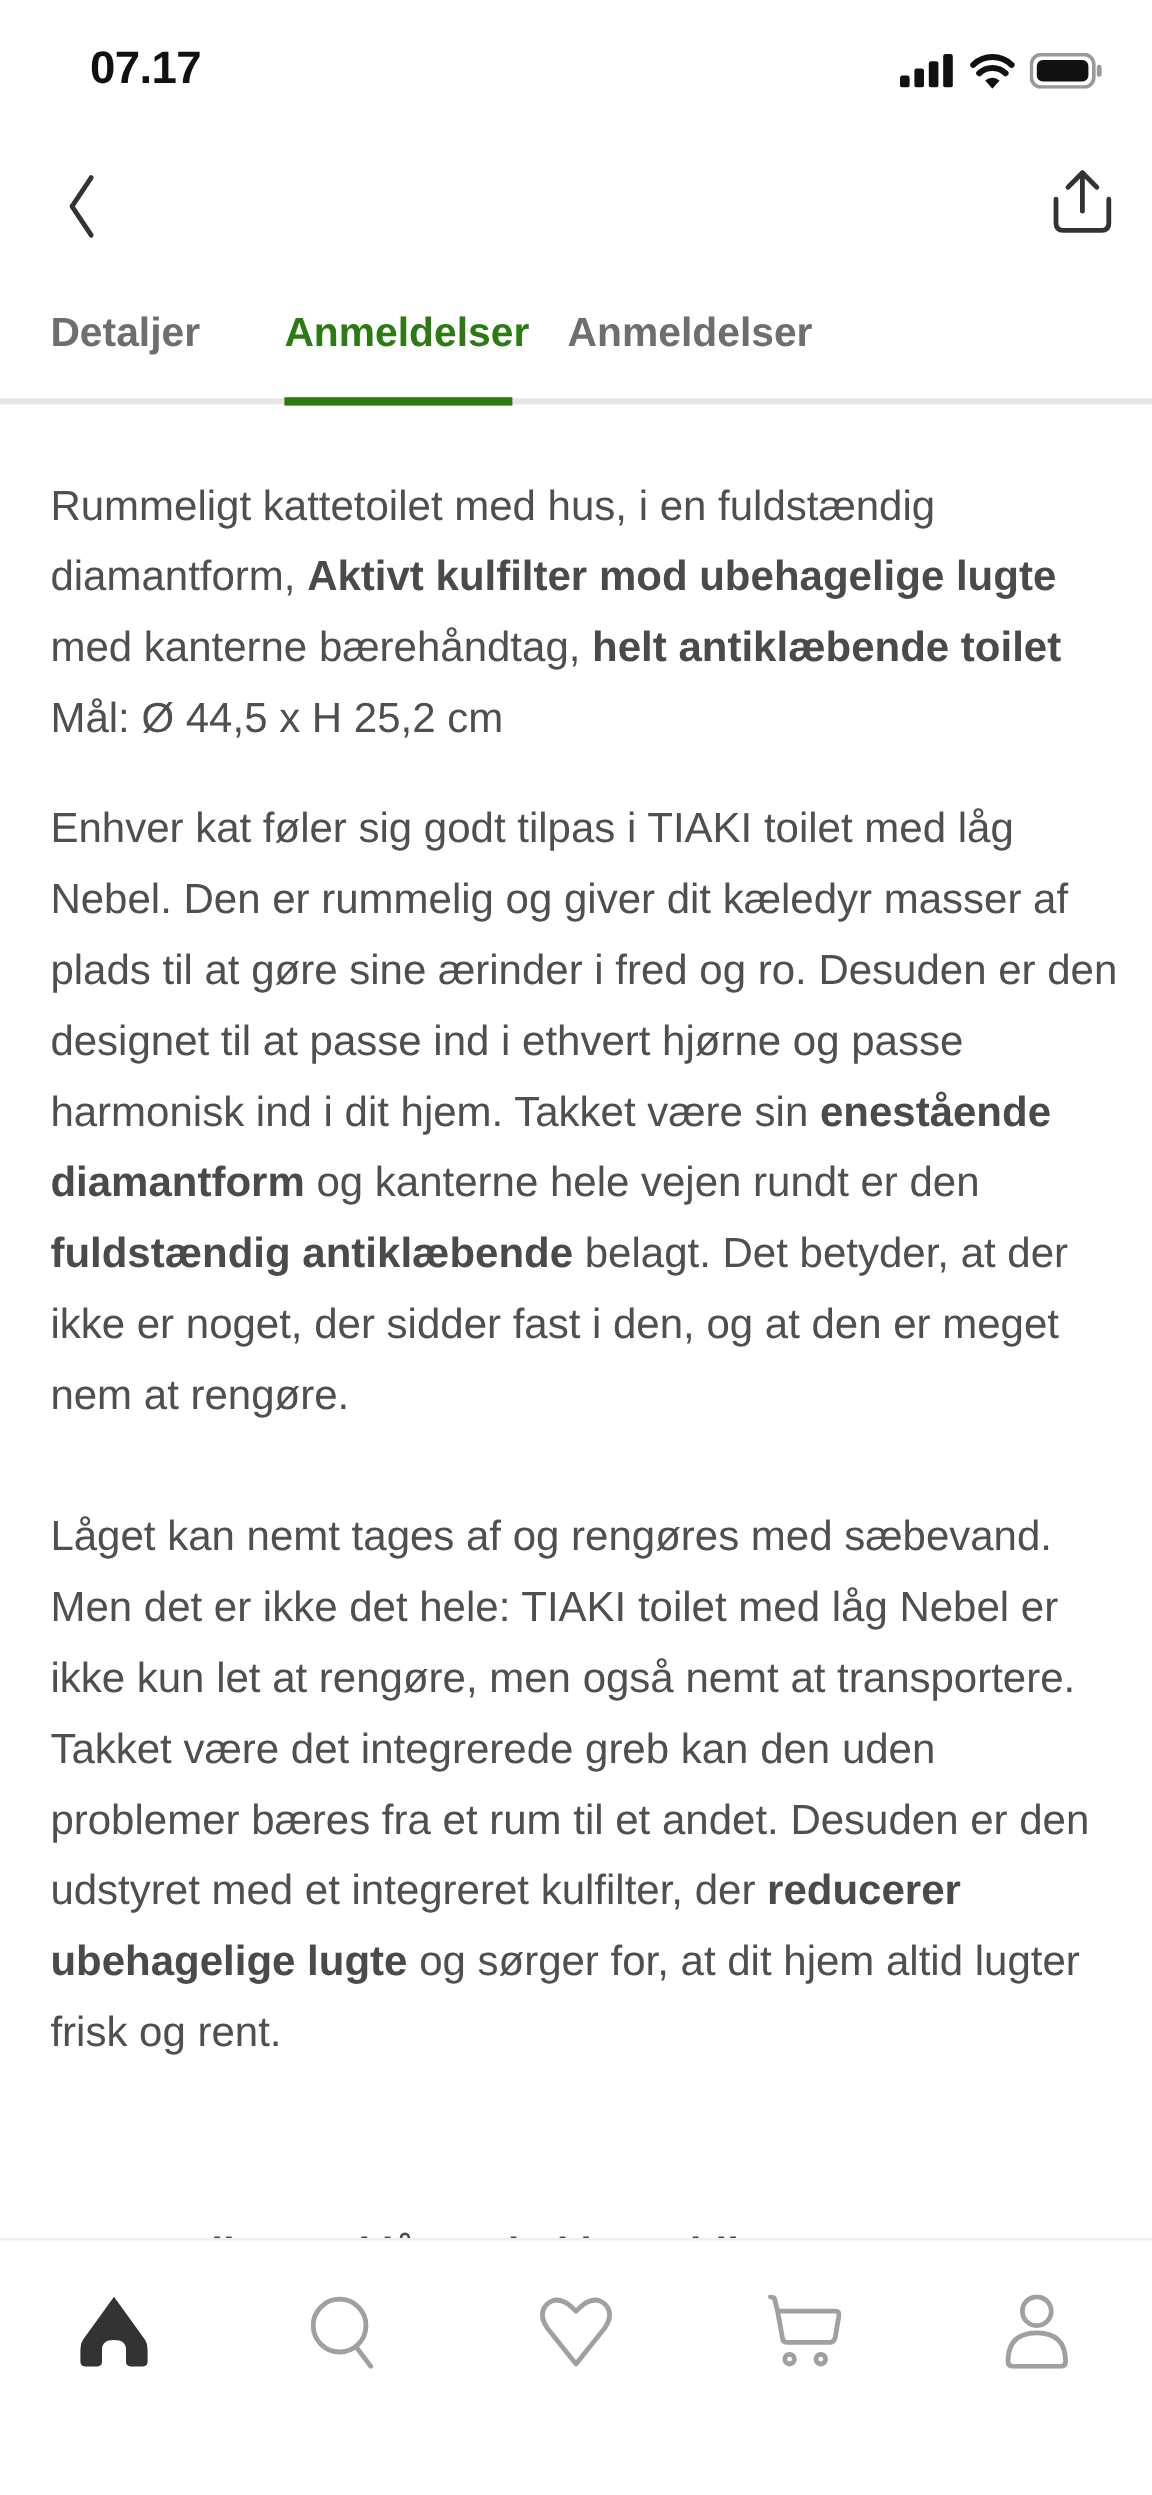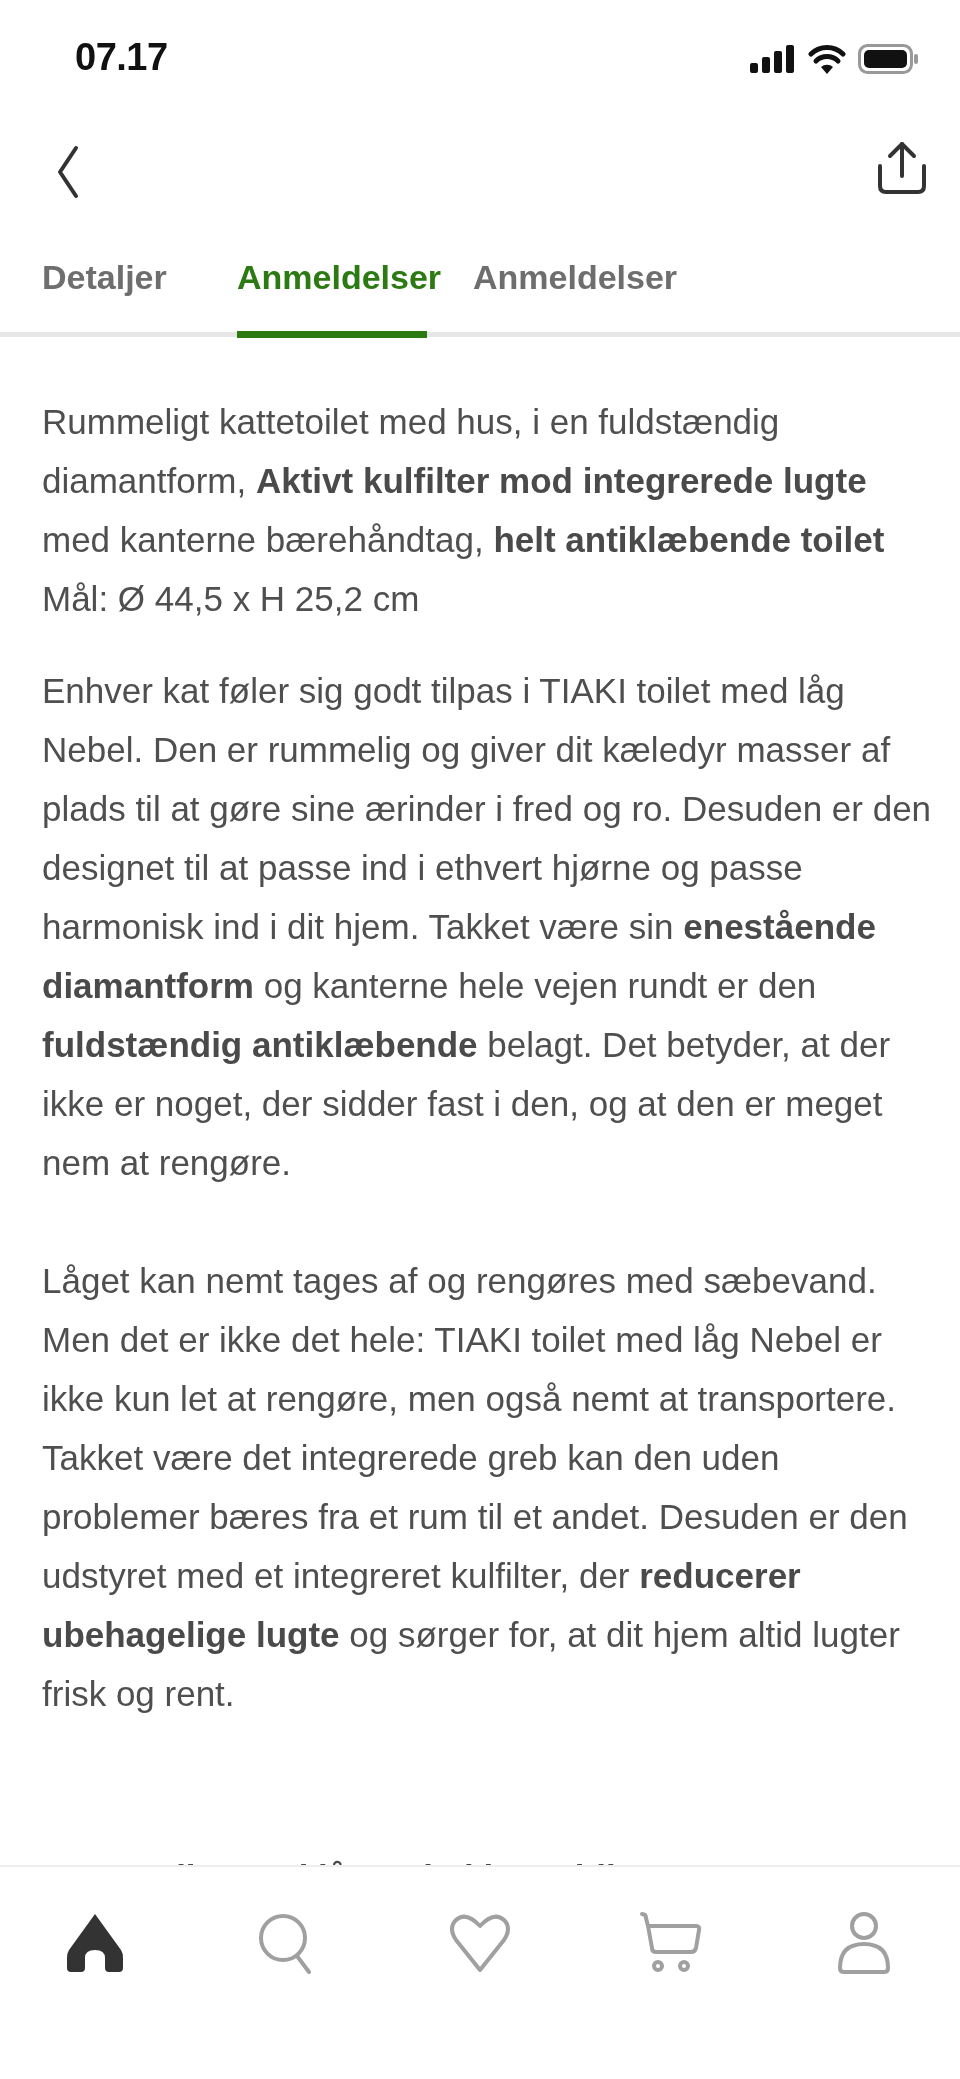--- a/index.html
+++ b/index.html
@@ -76,21 +76,21 @@
 
 <div class="tabs">
   <span class="tab" style="left:42px;">Detaljer</span>
   <span class="tab active" style="left:237px;">Anmeldelser</span>
   <span class="tab" style="left:473px;">Anmeldelser</span>
 </div>
 <div class="tabs-divider"></div>
 <div class="tab-indicator"></div>
 
 <div class="content">
-  <p class="p1"><span>Rummeligt kattetoilet med hus, i en fuldstændig diamantform, </span><b>Aktivt kulfilter mod integrerede lugte</b><span> med kanterne bærehåndtag, </span><b>helt antiklæbende toilet</b><span>  Mål: Ø 44,5 x H 25,2 cm</span></p>
+  <p class="p1"><span>Rummeligt kattetoilet med hus, i en fuldstændig diamantform, </span><b>Aktivt kulfilter mod ubehagelige lugte</b><span> med kanterne bærehåndtag, </span><b>helt antiklæbende toilet</b><span>  Mål: Ø 44,5 x H 25,2 cm</span></p>
   <p class="p2"><span>Enhver kat føler sig godt tilpas i TIAKI toilet med låg Nebel. Den er rummelig og giver dit kæledyr masser af plads til at gøre sine ærinder i fred og ro. Desuden er den designet til at passe ind i ethvert hjørne og passe harmonisk ind i dit hjem. Takket være sin </span><b>enestående diamantform</b><span> og kanterne hele vejen rundt er den </span><b>fuldstændig antiklæbende</b><span> belagt. Det betyder, at der ikke er noget, der sidder fast i den, og at den er meget nem at rengøre.</span></p>
   <p class="p3"><span>Låget kan nemt tages af og rengøres med sæbevand. Men det er ikke det hele: TIAKI toilet med låg Nebel er ikke kun let at rengøre, men også nemt at transportere. Takket være det integrerede greb kan den uden problemer bæres fra et rum til et andet. Desuden er den udstyret med et integreret kulfilter, der </span><b>reducerer ubehagelige lugte</b><span> og sørger for, at dit hjem altid lugter frisk og rent.</span></p>
 </div>
 
 <div class="cutoff">TIAKI toilet med låg Nebel i en ubli...</div>
 
 <div class="tabbar">
   <div class="tabbar-item" style="left:55px;">
     <svg width="60" height="62" viewBox="0 0 60 62">
       <path d="M30 2 L56 38 Q58 41 58 46 V56 Q58 60 54 60 H44 Q40 60 40 56 V46 Q40 38 30 38 Q20 38 20 46 V56 Q20 60 16 60 H6 Q2 60 2 56 V46 Q2 41 4 38 Z" fill="#333"></path>

